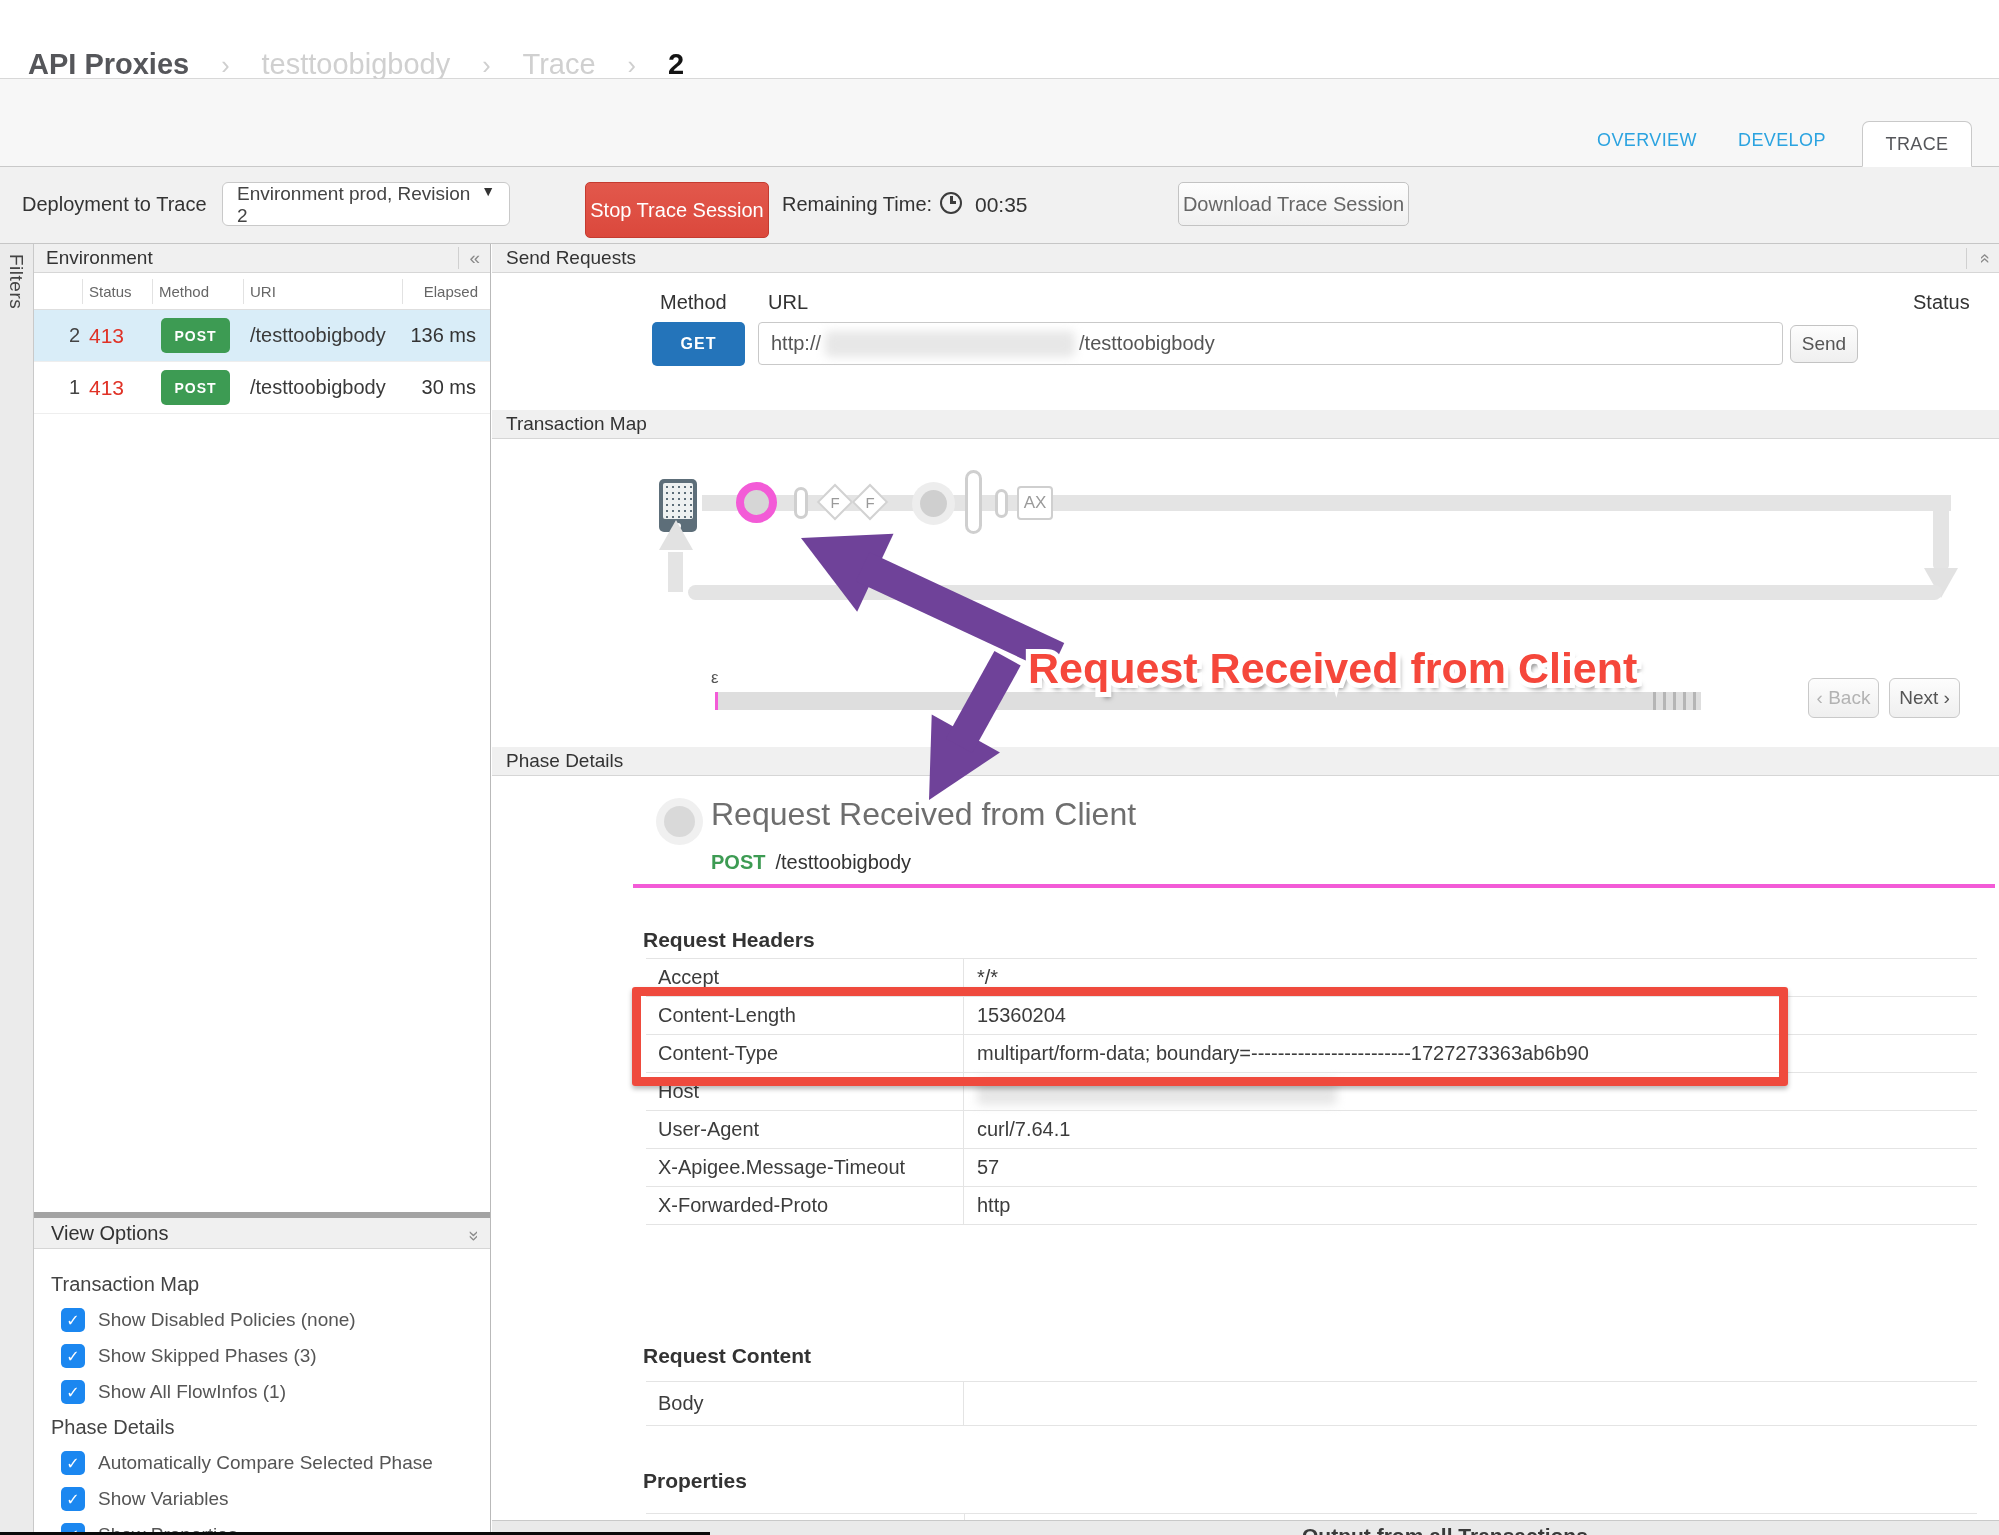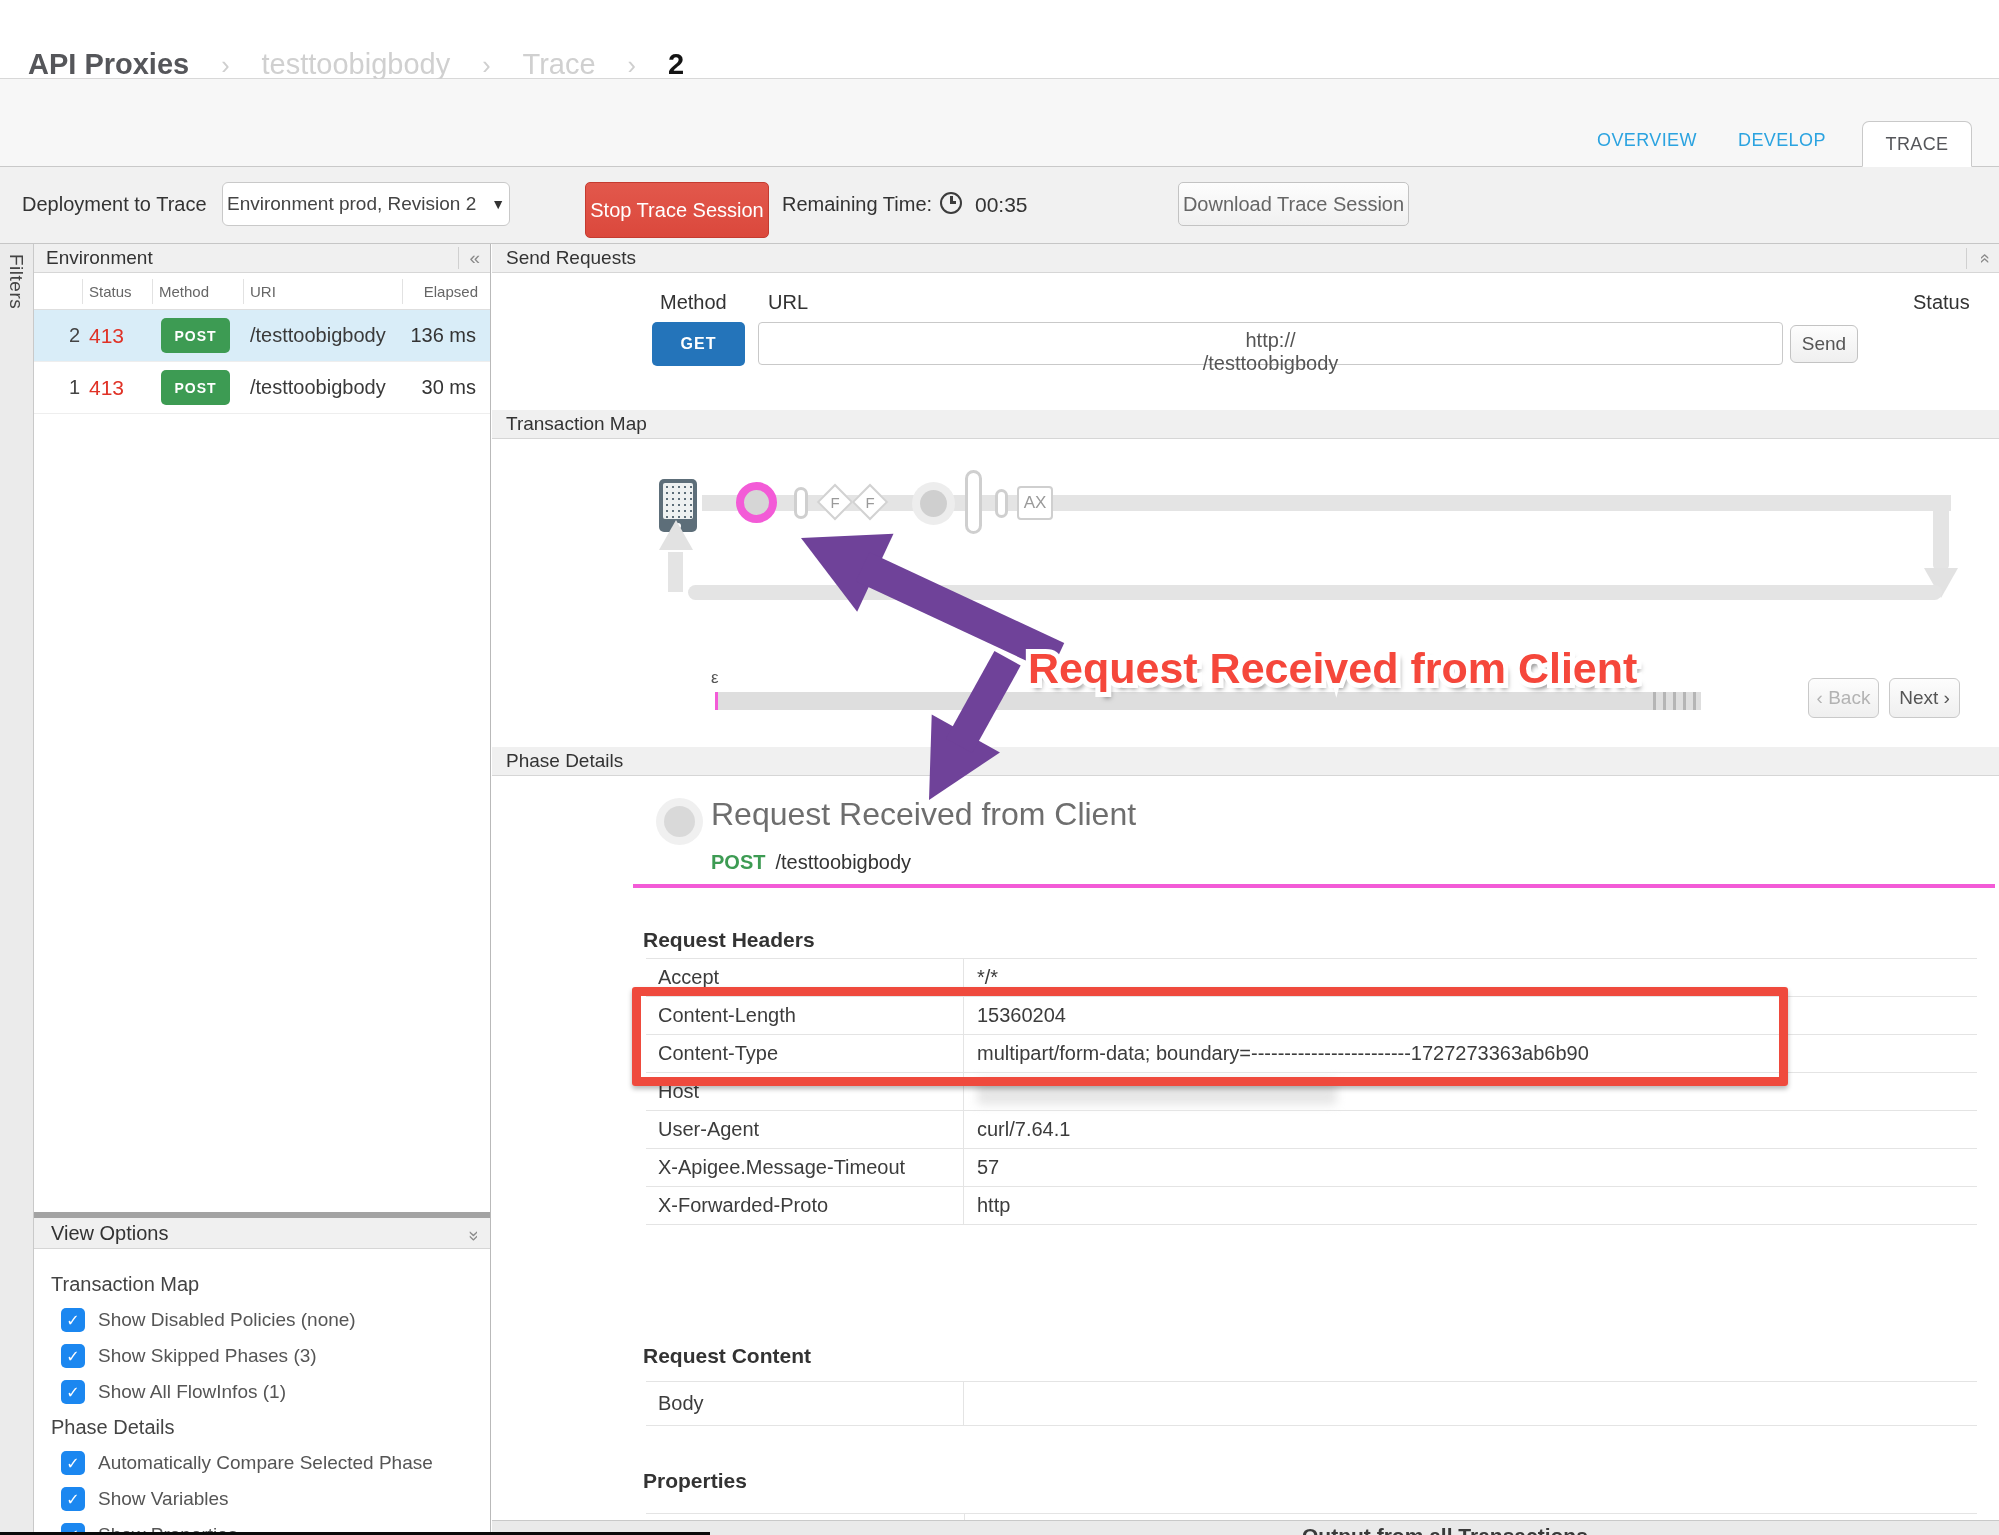--- a/index.html
+++ b/index.html
@@ -16,21 +16,21 @@
 
   
   .band{position:absolute;top:79px;left:0;right:0;height:88px;background:#f7f7f7;border-bottom:1px solid #c9c9c9;}
   .tab-link{position:absolute;bottom:15px;font-size:18px;letter-spacing:.4px;color:var(--accent_blue);cursor:pointer;}
   .tab-overview{left:1597px;} .tab-develop{left:1738px;}
   .tab-active{position:absolute;bottom:-1px;left:1862px;width:110px;height:46px;background:#fff;border:1px solid #c9c9c9;border-bottom:1px solid #fff;border-radius:7px 7px 0 0;color:#55565a;font-size:18px;letter-spacing:.4px;display:flex;align-items:center;justify-content:center;}
 
   
   .toolbar{position:absolute;top:167px;left:0;right:0;height:77px;background:#f1f1f1;border-bottom:1px solid #c6c6c6;}
   .tb-label{position:absolute;left:22px;top:26px;font-size:20px;color:#333;}
-  .tb-select{position:absolute;left:222px;top:15px;width:288px;height:44px;background:#fff;border:1px solid #c9c9c9;border-radius:6px;display:flex;align-items:center;justify-content:space-between;padding:0 4px;font-size:19px;color:#444;cursor:pointer;}
+  .tb-select{position:absolute;left:222px;top:15px;width:288px;height:44px;background:#fff;border:1px solid #c9c9c9;border-radius:6px;display:flex;align-items:flex-start;justify-content:space-between;padding:0 14px;font-size:19px;color:#444;cursor:pointer;}
   .tb-caret{font-size:14px;color:#333;}
   .tb-stop{position:absolute;left:585px;top:15px;width:184px;height:56px;background:linear-gradient(#e2584c,#db483c);border:1px solid #c43b30;border-radius:5px;color:#fff;font-size:20px;display:flex;align-items:center;justify-content:center;cursor:pointer;}
   .tb-remaining{position:absolute;left:782px;top:26px;font-size:20px;color:#333;}
   .clock{position:absolute;left:940px;top:25px;width:22px;height:22px;border:2.5px solid #3c3c3c;border-radius:50%;}
   .clock::before{content:"";position:absolute;left:8px;top:2px;width:2.5px;height:7px;background:#3c3c3c;}
   .clock::after{content:"";position:absolute;left:8px;top:7px;width:6px;height:2.5px;background:#3c3c3c;}
   .tb-time{position:absolute;left:975px;top:26px;font-size:21px;color:#333;}
   .tb-download{position:absolute;left:1178px;top:15px;width:231px;height:44px;background:linear-gradient(#fdfdfd,#f0f0f0);border:1px solid #c3c3c3;border-radius:5px;color:#666;font-size:20px;display:flex;align-items:center;justify-content:center;cursor:pointer;}
 
   
@@ -67,21 +67,21 @@
   .right-panel{position:absolute;left:492px;top:0;right:0;bottom:0;background:#fff;}
   .sec-header{position:absolute;left:0;right:0;height:29px;background:#f0f0f0;border-bottom:1px solid #d6d6d6;display:flex;align-items:center;padding:0 14px;font-size:19px;color:#333;}
   .sr-header{top:0;}
   .sr-collapse{position:absolute;right:9px;top:4px;color:#8a8a8a;font-size:18px;transform:rotate(90deg);cursor:pointer;}
   .sr-divider{position:absolute;right:32px;top:4px;height:21px;width:1px;background:#d0d0d0;}
   .sr-label{position:absolute;font-size:20px;color:#333;}
   .sr-method-label{left:168px;top:47px;}
   .sr-url-label{left:276px;top:47px;}
   .sr-status-label{left:1421px;top:47px;}
   .sr-get{position:absolute;left:160px;top:78px;width:93px;height:44px;background:var(--get_blue);border-radius:5px;color:#fff;font-size:16px;font-weight:bold;letter-spacing:1px;display:flex;align-items:center;justify-content:center;cursor:pointer;}
-  .sr-input{position:absolute;left:266px;top:78px;width:1025px;height:43px;border:1px solid #c9c9c9;border-radius:4px;background:#fff;display:flex;align-items:center;padding:6px 12px;font-size:20px;color:#555;flex-direction:column;}
+  .sr-input{position:absolute;left:266px;top:78px;width:1025px;height:43px;border:1px solid #c9c9c9;border-radius:4px;background:#fff;display:flex;align-items:center;padding:0 12px;font-size:20px;color:#555;}
   .redact-block{height:26px;background:#e7e7e7;border-radius:5px;filter:blur(5px);}
   .url-redact{width:250px;margin:0 4px;}
   .sr-send{position:absolute;left:1298px;top:81px;width:68px;height:38px;border:1px solid #c3c3c3;border-radius:6px;background:linear-gradient(#fdfdfd,#efefef);color:#555;font-size:19px;display:flex;align-items:center;justify-content:center;cursor:pointer;}
 
   .tm-header{top:166px;}
   .tm-canvas{position:absolute;left:0;right:0;top:196px;height:307px;background:#fff;}
   .device{position:absolute;left:167px;top:39px;width:38px;height:53px;background:#5d6e79;border-radius:5px;}
   .device::before{content:"";position:absolute;left:4px;top:4px;right:4px;bottom:13px;background:#eef1f1;border-radius:2px;background-image:radial-gradient(circle,#5d6e79 1.1px,transparent 1.3px);background-size:6px 6px;background-position:1px 1px;}
   .device::after{content:"";position:absolute;left:16px;bottom:3px;width:6px;height:6px;background:#fff;border-radius:50%;}
   .flow-bar{position:absolute;left:210px;top:55px;width:1249px;height:16px;background:#e4e4e4;}

